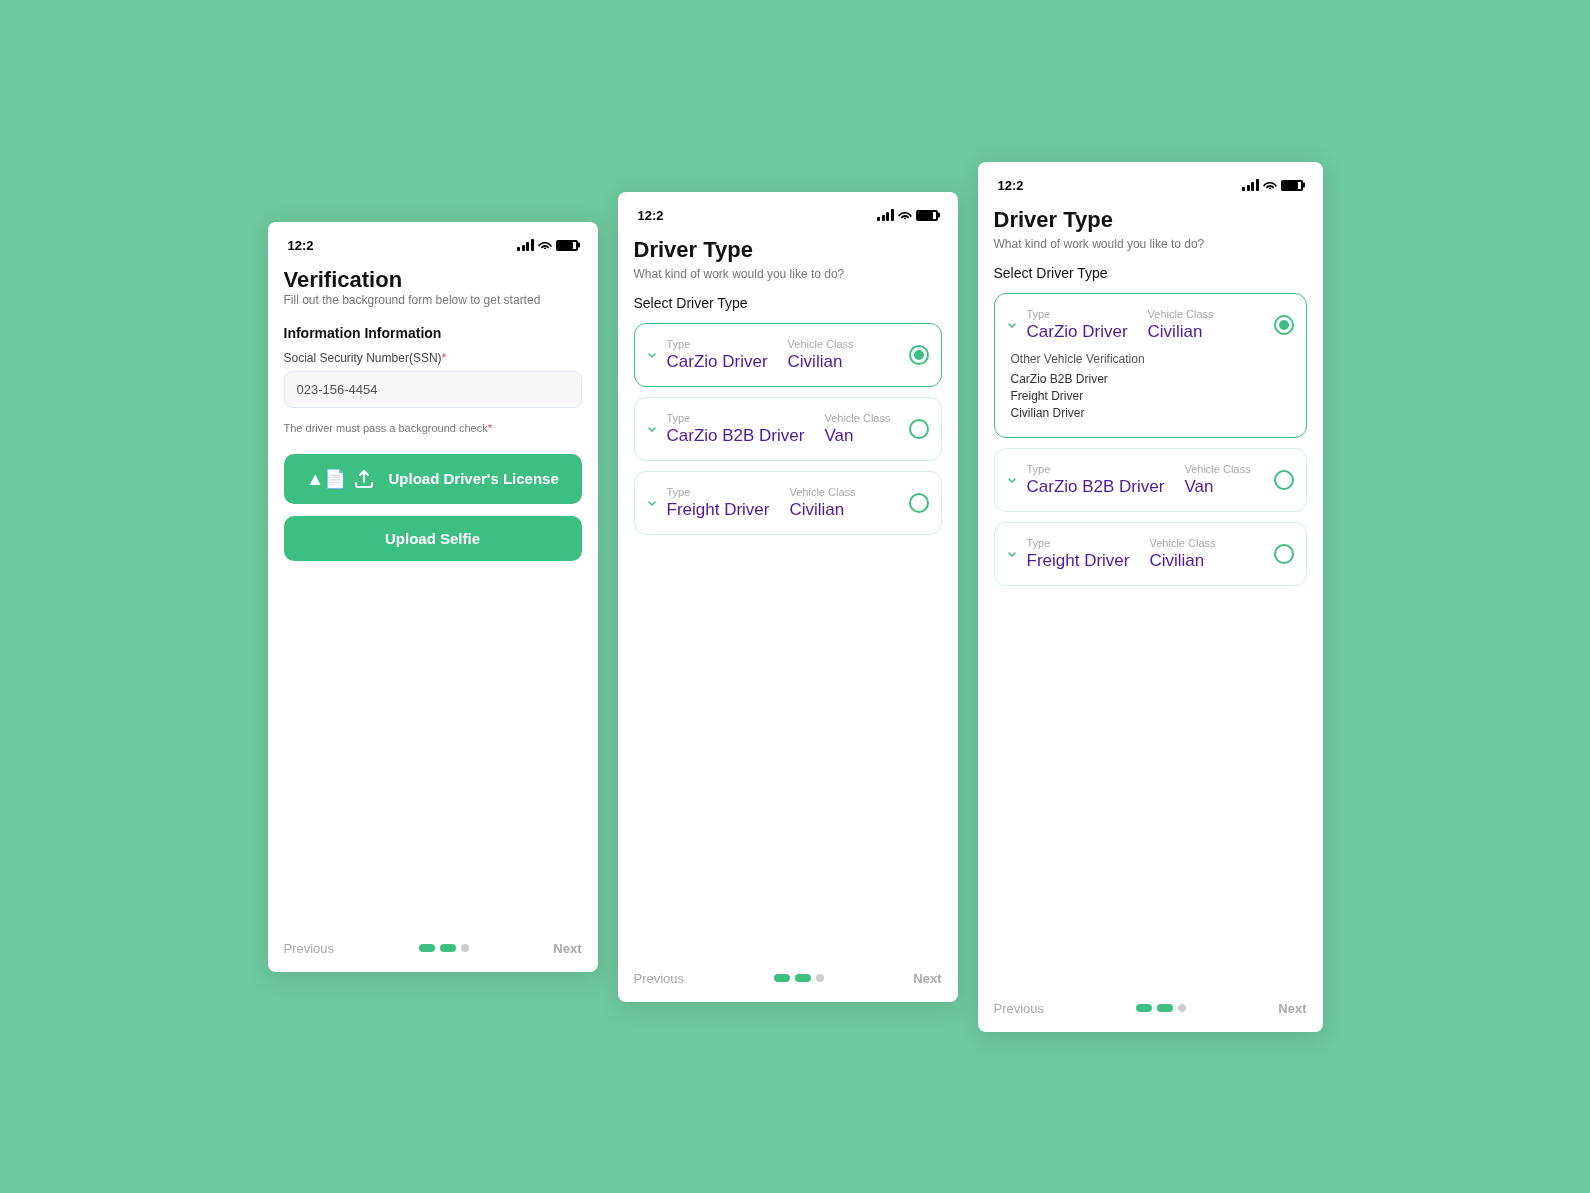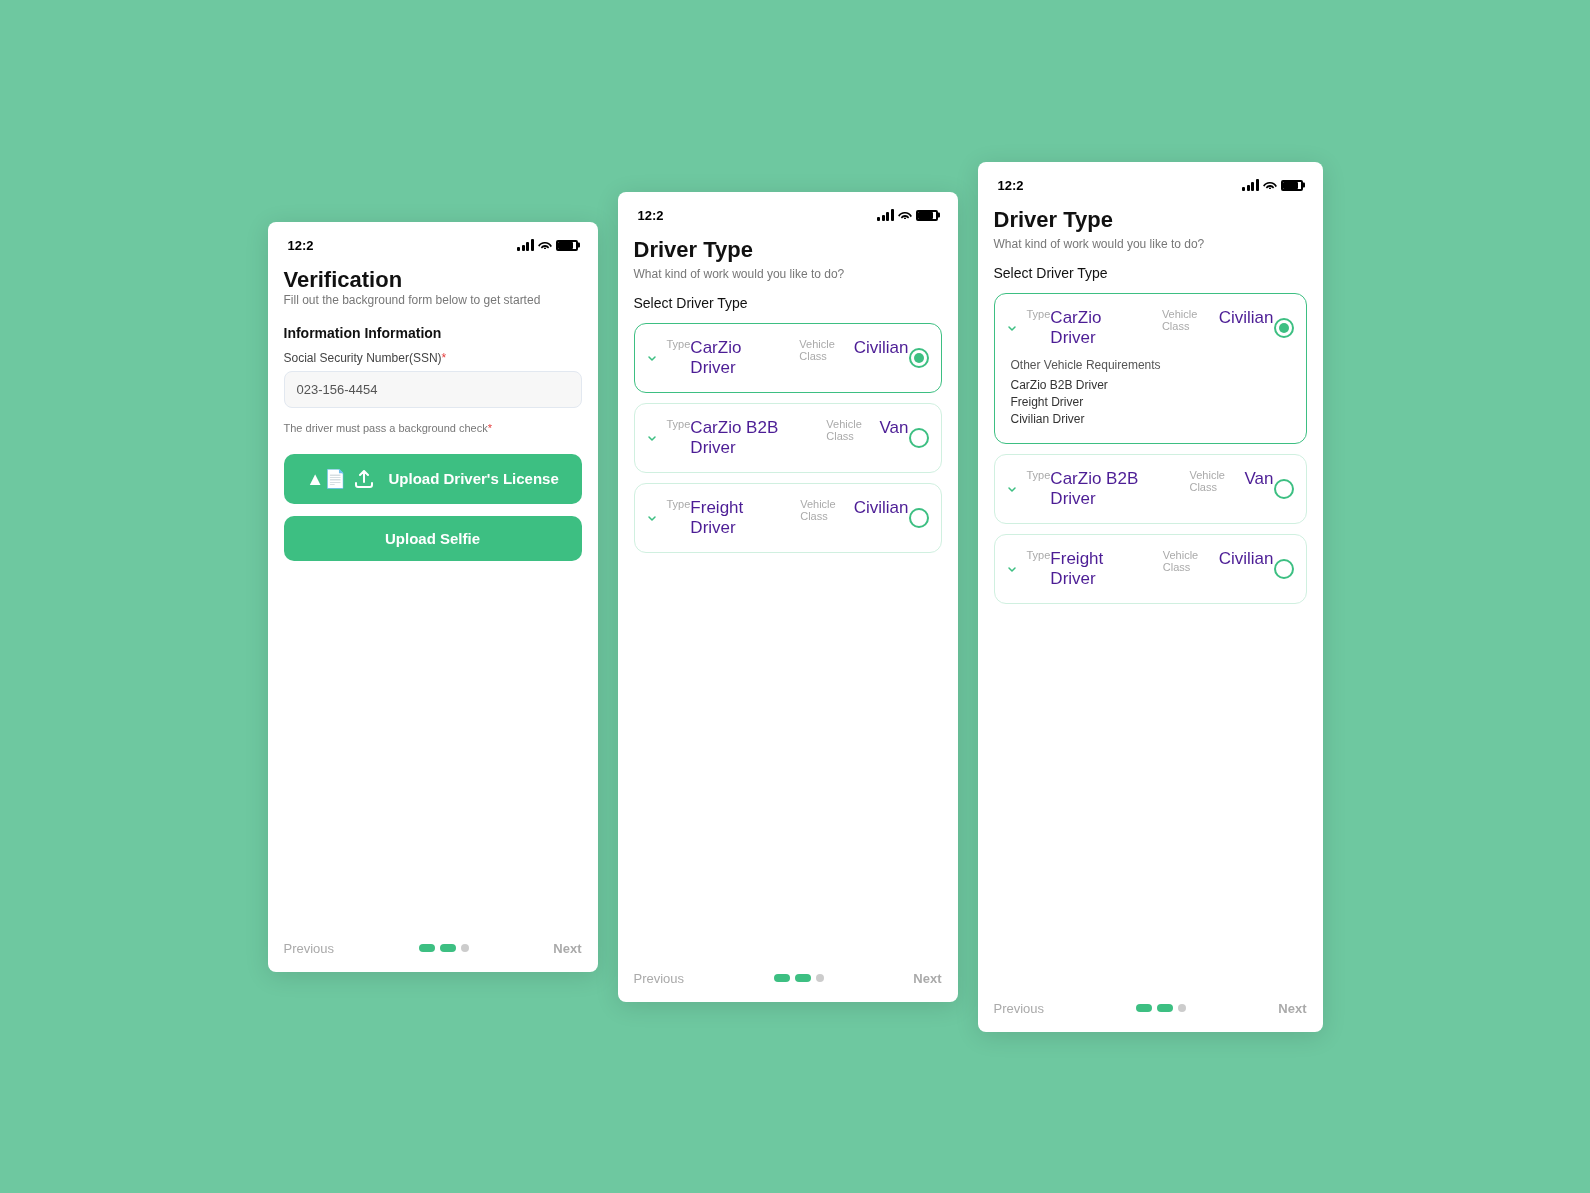--- a/index.html
+++ b/index.html
@@ -233,21 +233,21 @@
       color: #3dbf82;
       font-size: 14px;
     }
     .option-fields {
       flex: 1;
       display: flex;
       gap: 20px;
     }
     .option-field {
       display: flex;
-      flex-direction: row;
+      flex-direction: column;
     }
     .field-label {
       font-size: 11px;
       color: #aaa;
       margin-bottom: 2px;
     }
     .field-value {
       font-size: 17px;
       font-weight: 400;
       color: #4c1d95;
@@ -496,21 +496,21 @@
             <div class="option-field">
               <span class="field-label">Vehicle Class</span>
               <span class="field-value">Civilian</span>
             </div>
           </div>
           <div class="radio-col">
             <div class="radio-circle checked"></div>
           </div>
         </div>
         <div class="other-requirements">
-          <p class="other-req-title">Other Vehicle Requirements</p>
+          <p class="other-req-title">Other Vehicle Verification</p>
           <p class="other-req-item">CarZio B2B Driver</p>
           <p class="other-req-item">Freight Driver</p>
           <p class="other-req-item">Civilian Driver</p>
         </div>
       </div>
 
       <div class="driver-option">
         <div class="chevron-col">
           <svg width="10" height="10" viewBox="0 0 10 10">
               <path d="M2 4l3 3 3-3" stroke="#3dbf82" stroke-width="1.5" fill="none" stroke-linecap="round" stroke-linejoin="round"></path>

